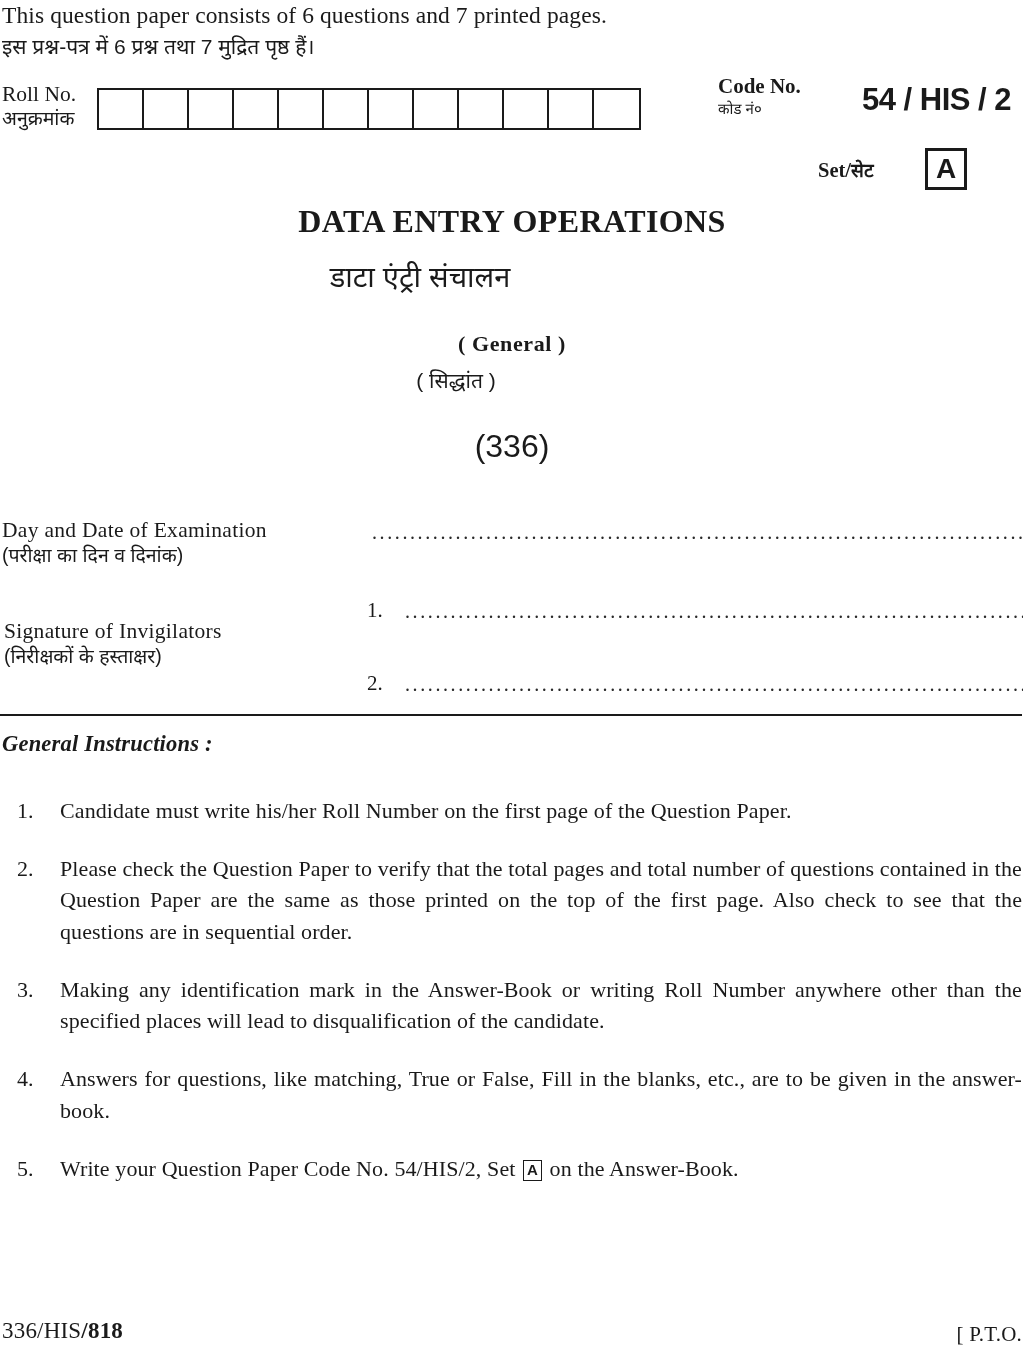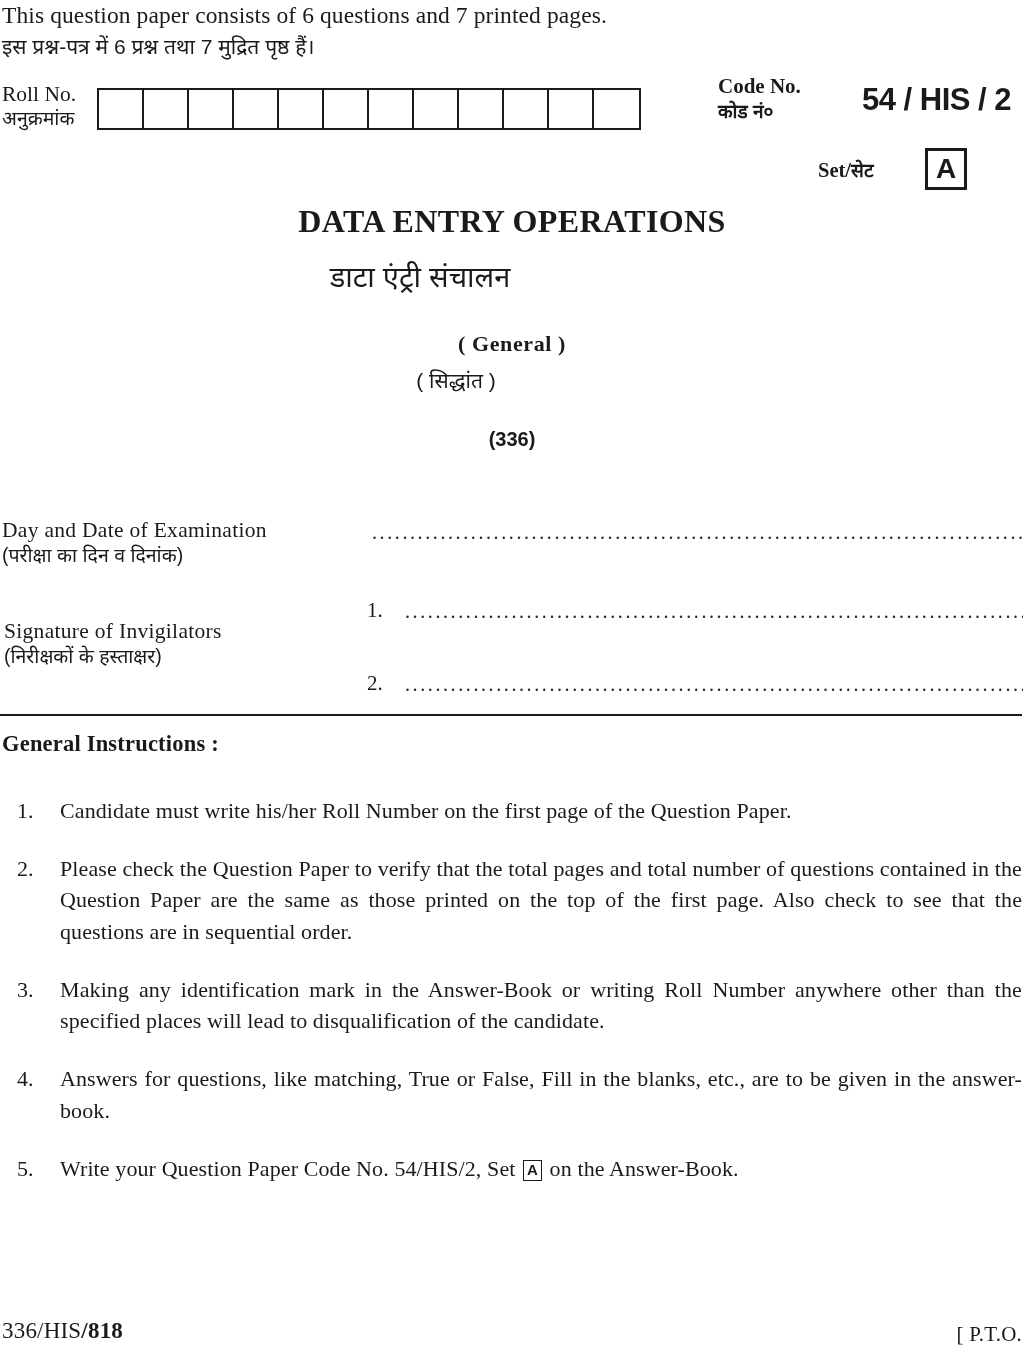--- a/index.html
+++ b/index.html
@@ -76,22 +76,22 @@
     left: 718px;
     top: 74px;
     font-family: "Liberation Serif", "DejaVu Serif", serif;
     font-weight: bold;
     font-size: 21px;
     line-height: 1.22;
   }
   .code-label .hi {
     display: block;
     font-family: "Liberation Sans", "DejaVu Sans", sans-serif;
-    font-size: 19px;
-    font-weight: bold;
+    font-size: 15px;
+    font-weight: normal;
   }
   .code-value {
     position: absolute;
     left: 862px;
     top: 82px;
     font-family: "Liberation Sans", "DejaVu Sans", sans-serif;
     font-weight: bold;
     font-size: 31px;
     letter-spacing: -0.5px;
     white-space: nowrap;
@@ -168,22 +168,22 @@
     font-family: "Liberation Sans", "DejaVu Sans", sans-serif;
     font-size: 21px;
   }
   .paper-code {
     position: absolute;
     left: 0;
     top: 428px;
     width: 1024px;
     text-align: center;
     font-family: "Liberation Sans", "DejaVu Sans", sans-serif;
-    font-weight: bold;
-    font-size: 20px;
+    font-weight: normal;
+    font-size: 32px;
   }
 
   
   .detail-label {
     position: absolute;
     font-size: 21.5px;
     line-height: 1.2;
     white-space: nowrap;
     letter-spacing: 0.3px;
   }
@@ -226,20 +226,21 @@
     border-top: 2.5px solid #1a1a1a;
   }
 
   
   .gi-heading {
     position: absolute;
     left: 2px;
     top: 731px;
     font-family: "Liberation Serif", "DejaVu Serif", serif;
     font-weight: bold;
+    font-style: italic;
     font-size: 22.5px;
     letter-spacing: 0.2px;
   }
   .instructions {
     position: absolute;
     left: 0;
     top: 795px;
     width: 1024px;
   }
   .ins-item {

